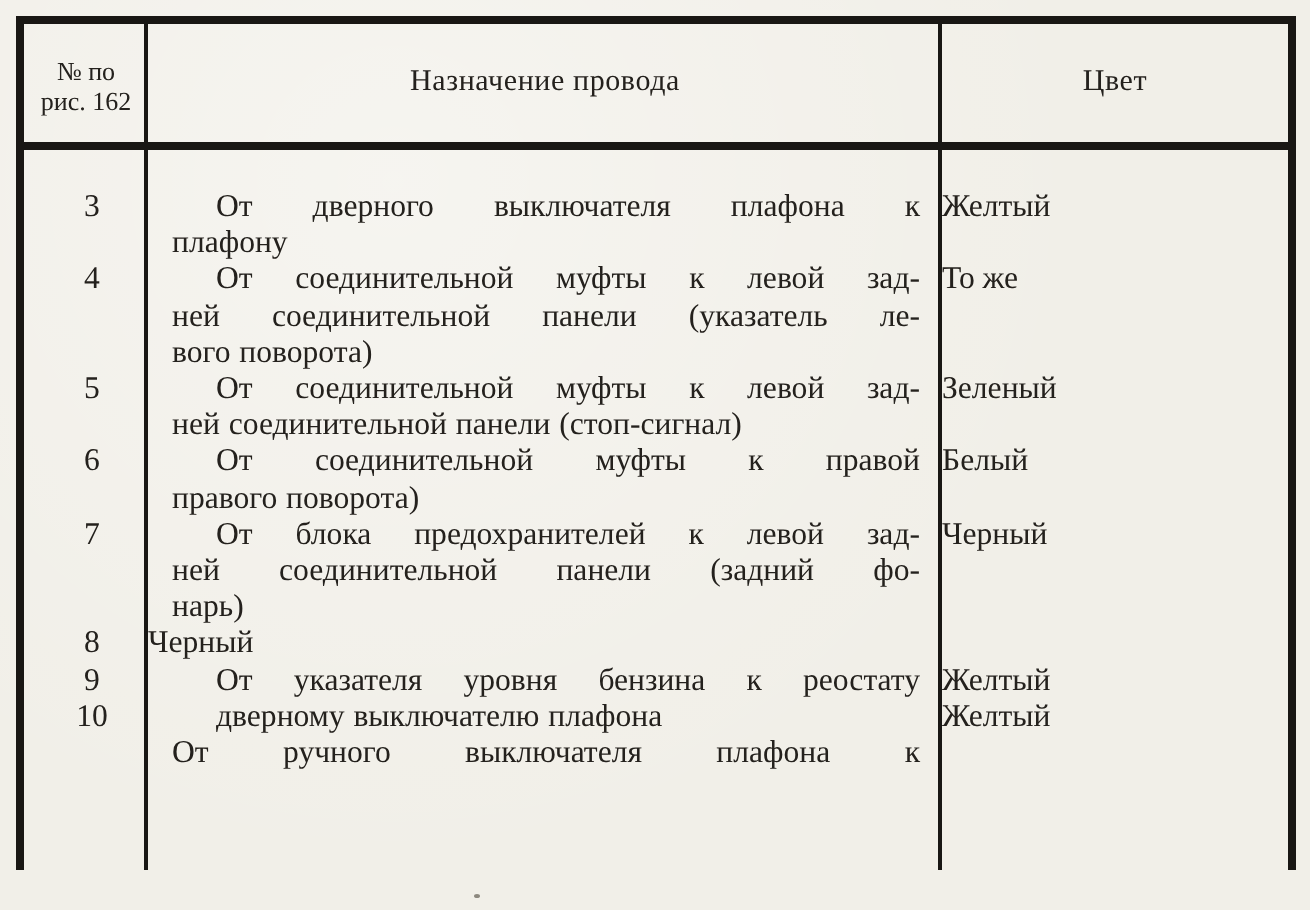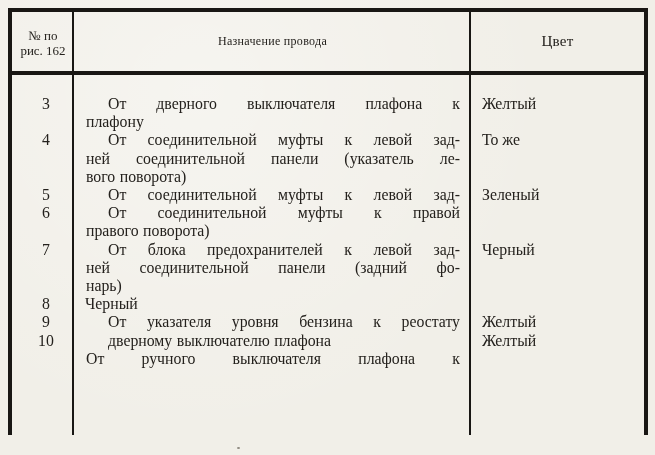--- a/index.html
+++ b/index.html
@@ -44,21 +44,21 @@
     border-bottom:4px solid var(--rule);
     align-items:center;
     box-sizing:content-box;
   }
   .th{box-sizing:border-box;text-align:center;}
   .th.num{
     font-size:13px;line-height:15px;
     white-space:pre-line;
     padding-top:2px;
   }
-  .th.purpose{font-size:12px;letter-spacing:.3px;}
+  .th.purpose{font-size:15px;letter-spacing:.3px;}
   .th.color{font-size:15px;letter-spacing:.3px;}
 
   .tbody{
     padding-top:20px;
     font-size:15.8px;
     line-height:18.2px;
   }
   .tr{
     display:grid;
     grid-template-columns:62px 397px 1fr;
@@ -66,21 +66,21 @@
   .td{box-sizing:border-box;}
   .td.num{text-align:center;padding-left:6px;}
   .td.purpose{padding:0 11px 0 12px;}
   .td.purpose .line{
     text-align:justify;
     text-align-last:justify;
     word-spacing:.5px;
   }
   .td.purpose .line.last{text-align-last:left;}
   .td.purpose .line:first-child{text-indent:22px;}
-  .td.color{padding-left:11px;}
+  .td.color{}
 
   .speck{
     position:absolute;left:237px;top:447px;
     width:3px;height:2px;background:#8d897f;border-radius:50%;
   }
 </style>
 </head>
 <body>
 
 <div class="page">
@@ -113,30 +113,32 @@
             <div class="line">ней соединительной панели (указатель ле-</div>
             <div class="line last">вого поворота)</div>
           </div>
         <div class="td color">То же</div>
       </div>
 
       <div class="tr">
         <div class="td num">5</div>
         <div class="td purpose">
             <div class="line">От соединительной муфты к левой зад-</div>
+            <div class="line last">ней соединительной панели (стоп-сигнал)</div>
           </div>
         <div class="td color">Зеленый</div>
       </div>
 
       <div class="tr">
         <div class="td num">6</div>
         <div class="td purpose">
             <div class="line">От соединительной муфты к правой</div>
             <div class="line last">правого поворота)</div>
           </div>
+        <div class="td color">Белый</div>
       </div>
 
       <div class="tr">
         <div class="td num">7</div>
         <div class="td purpose">
             <div class="line">От блока предохранителей к левой зад-</div>
             <div class="line">ней соединительной панели (задний фо-</div>
             <div class="line last">нарь)</div>
           </div>
         <div class="td color">Черный</div>

